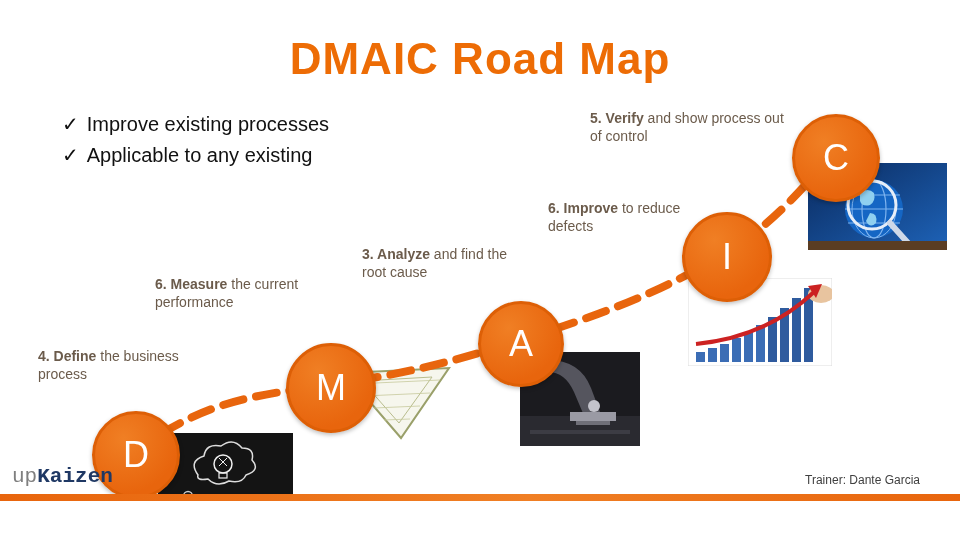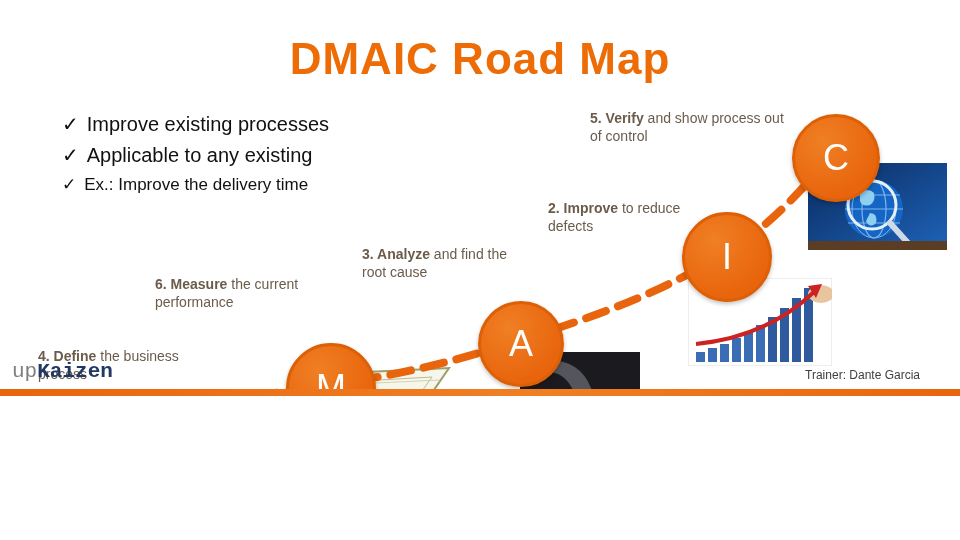--- a/index.html
+++ b/index.html
@@ -1,17 +1,17 @@
 <!DOCTYPE html>
 <html><head>
 <meta charset="utf-8">
 <style>
   html,body{margin:0;padding:0;background:#ffffff;}
   .slide{
-    position:relative;width:960px;height:396px;overflow:hidden;
+    position:relative;width:960px;height:501px;overflow:hidden;
     background:#ffffff;font-family:"Liberation Sans", sans-serif;
   }
   .title{
     position:absolute;top:34px;left:0;width:100%;text-align:center;
     font-size:44px;font-weight:bold;color:#ED6C05;letter-spacing:1px;
   }
   .bullets{position:absolute;left:62px;top:112px;}
   .bullet{font-size:20px;color:#111;margin-bottom:7px;white-space:nowrap;}
   .bullet .check{margin-right:8px;color:#111;}
   .bullet.small{font-size:17px;}
@@ -67,40 +67,37 @@
 
   <div class="title">DMAIC Road Map</div>
 
   <div class="bullets">
     <div class="bullet">
       <span class="check">✓</span><span>Improve existing processes</span>
     </div>
     <div class="bullet">
       <span class="check">✓</span><span>Applicable to any existing</span>
     </div>
-    <div class="bullet small">
-      <span class="check">✓</span><span>Ex.: Improve the delivery time</span>
-    </div>
   </div>
 
   <svg class="path-svg" width="960" height="540" viewBox="0 0 960 540">
     <path d="M133 452 C 210 398 255 396 328 385 C 405 374 452 362 518 341 C 590 318 655 296 724 254 C 772 225 802 189 832 155" fill="none" stroke="#E8650D" stroke-width="8" stroke-dasharray="21 13" stroke-linecap="round"></path>
   </svg>
 
   <div class="step step-1">
     <span class="bold">4. Define</span><span> the business process</span>
   </div>
   <div class="step step-2">
     <span class="bold">6. Measure</span><span> the current performance</span>
   </div>
   <div class="step step-3">
     <span class="bold">3. Analyze</span><span> and find the root cause</span>
   </div>
   <div class="step step-4">
-    <span class="bold">2. Improve</span><span> to reduce defects</span>
+    <span class="bold">6. Improve</span><span> to reduce defects</span>
   </div>
   <div class="step step-5">
     <span class="bold">5. Verify</span><span> and show process out of control</span>
   </div>
 
   <div class="img img-chalkboard">
     <svg width="135" height="87" viewBox="0 0 135 87">
       <rect width="135" height="87" fill="#141414"></rect>
       <path d="M40 42 q-10 -14 6 -19 q2 -13 17 -10 q12 -9 21 2 q13 0 10 12 q9 10 -6 15 q-4 9 -17 6 q-12 7 -21 -2 q-12 2 -10 -4 z" fill="none" stroke="#dddddd" stroke-width="1.5"></path>
       <circle cx="65" cy="31" r="9" fill="none" stroke="#eeeeee" stroke-width="1.5"></circle>

